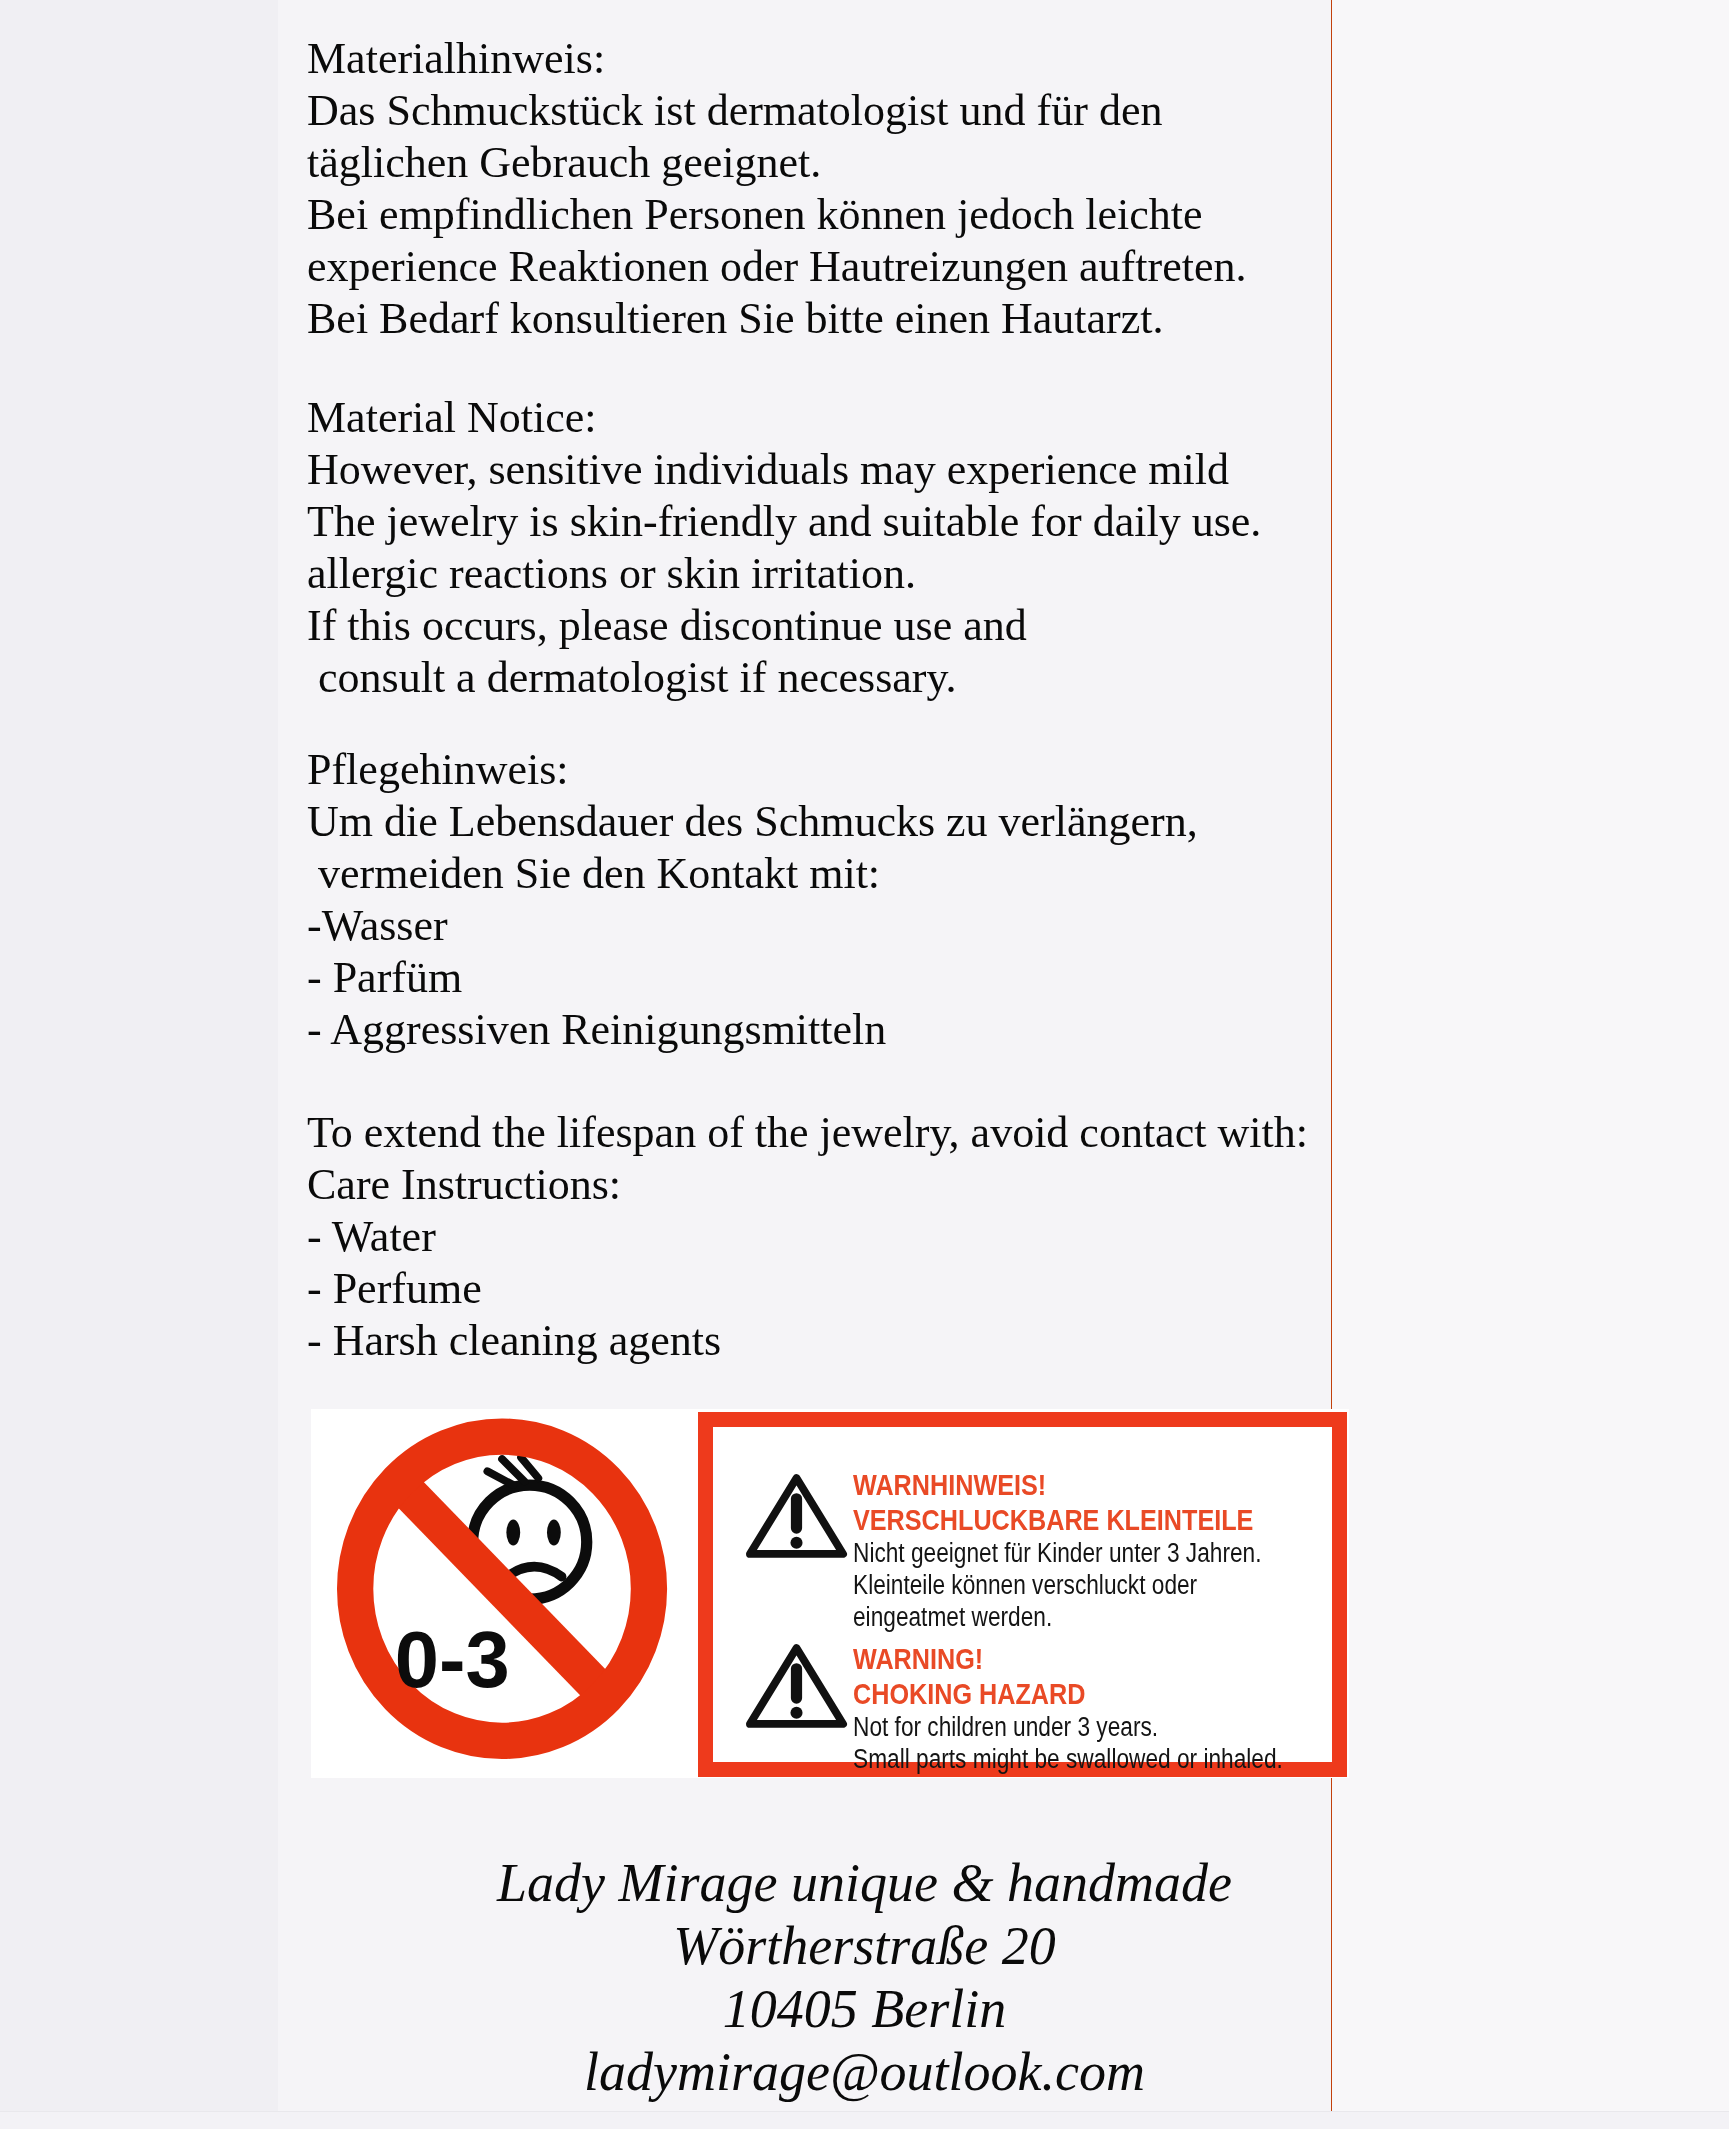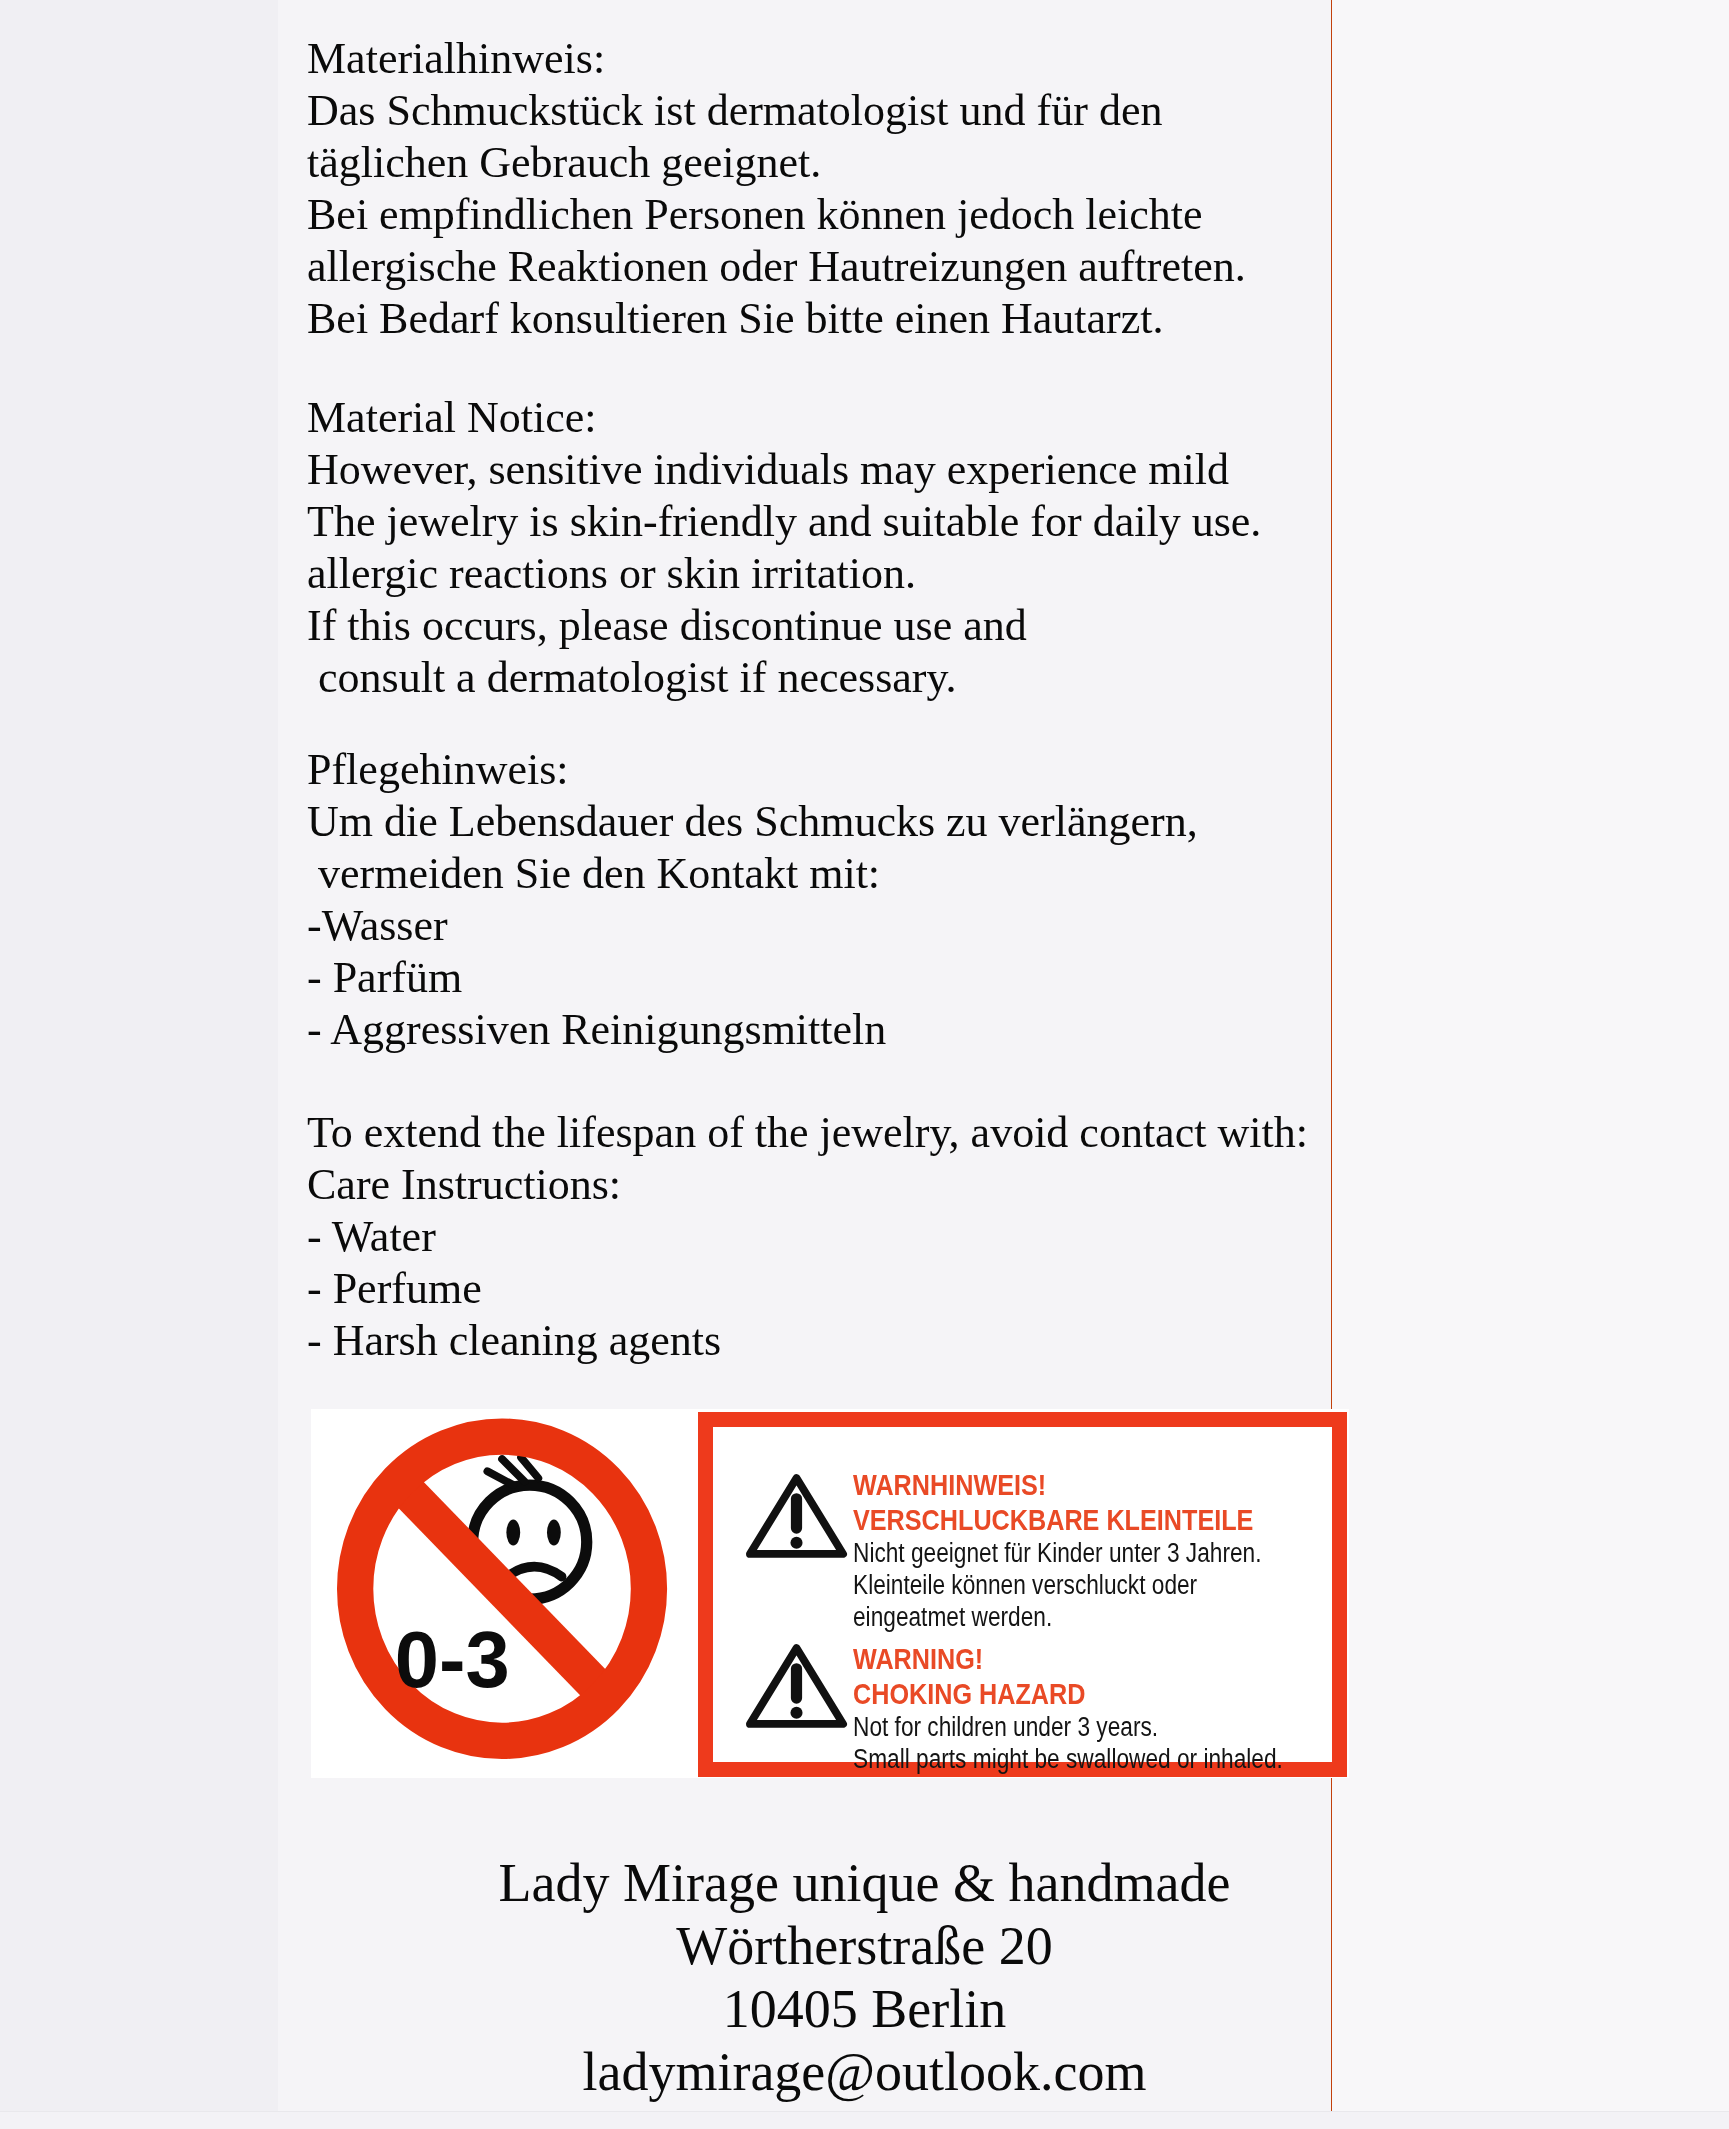--- a/index.html
+++ b/index.html
@@ -43,37 +43,37 @@
   }
   .wtext-de{top:40px;} .wtext-en{top:214px;}
   .wtitle{
     font-size:30px;line-height:35px;font-weight:bold;
     color:#e94a26;letter-spacing:0px;white-space:pre;
   }
   .wbody{font-size:27px;line-height:32px;color:#141414;white-space:pre;}
 
   .footer{
     position:absolute;left:0;top:1852px;width:1729px;
-    text-align:center;font-size:54px;line-height:63px;
+    text-align:center;font-size:54px;line-height:63px;font-style:italic;
   }
 </style>
 </head>
 <body>
 
 <div class="page">
   <div class="band band-left"></div>
   <div class="band band-center"></div>
   <div class="band band-right"></div>
 
   <div class="tblock b1">
     <div class="t-line">Materialhinweis:</div>
     <div class="t-line">Das Schmuckstück ist dermatologist und für den</div>
     <div class="t-line">täglichen Gebrauch geeignet.</div>
     <div class="t-line">Bei empfindlichen Personen können jedoch leichte</div>
-    <div class="t-line">allergische Reaktionen oder Hautreizungen auftreten.</div>
+    <div class="t-line">experience Reaktionen oder Hautreizungen auftreten.</div>
     <div class="t-line">Bei Bedarf konsultieren Sie bitte einen Hautarzt.</div>
   </div>
 
   <div class="tblock b2">
     <div class="t-line">Material Notice:</div>
     <div class="t-line">However, sensitive individuals may experience mild</div>
     <div class="t-line">The jewelry is skin-friendly and suitable for daily use.</div>
     <div class="t-line">allergic reactions or skin irritation.</div>
     <div class="t-line">If this occurs, please discontinue use and</div>
     <div class="t-line"> consult a dermatologist if necessary.</div>

